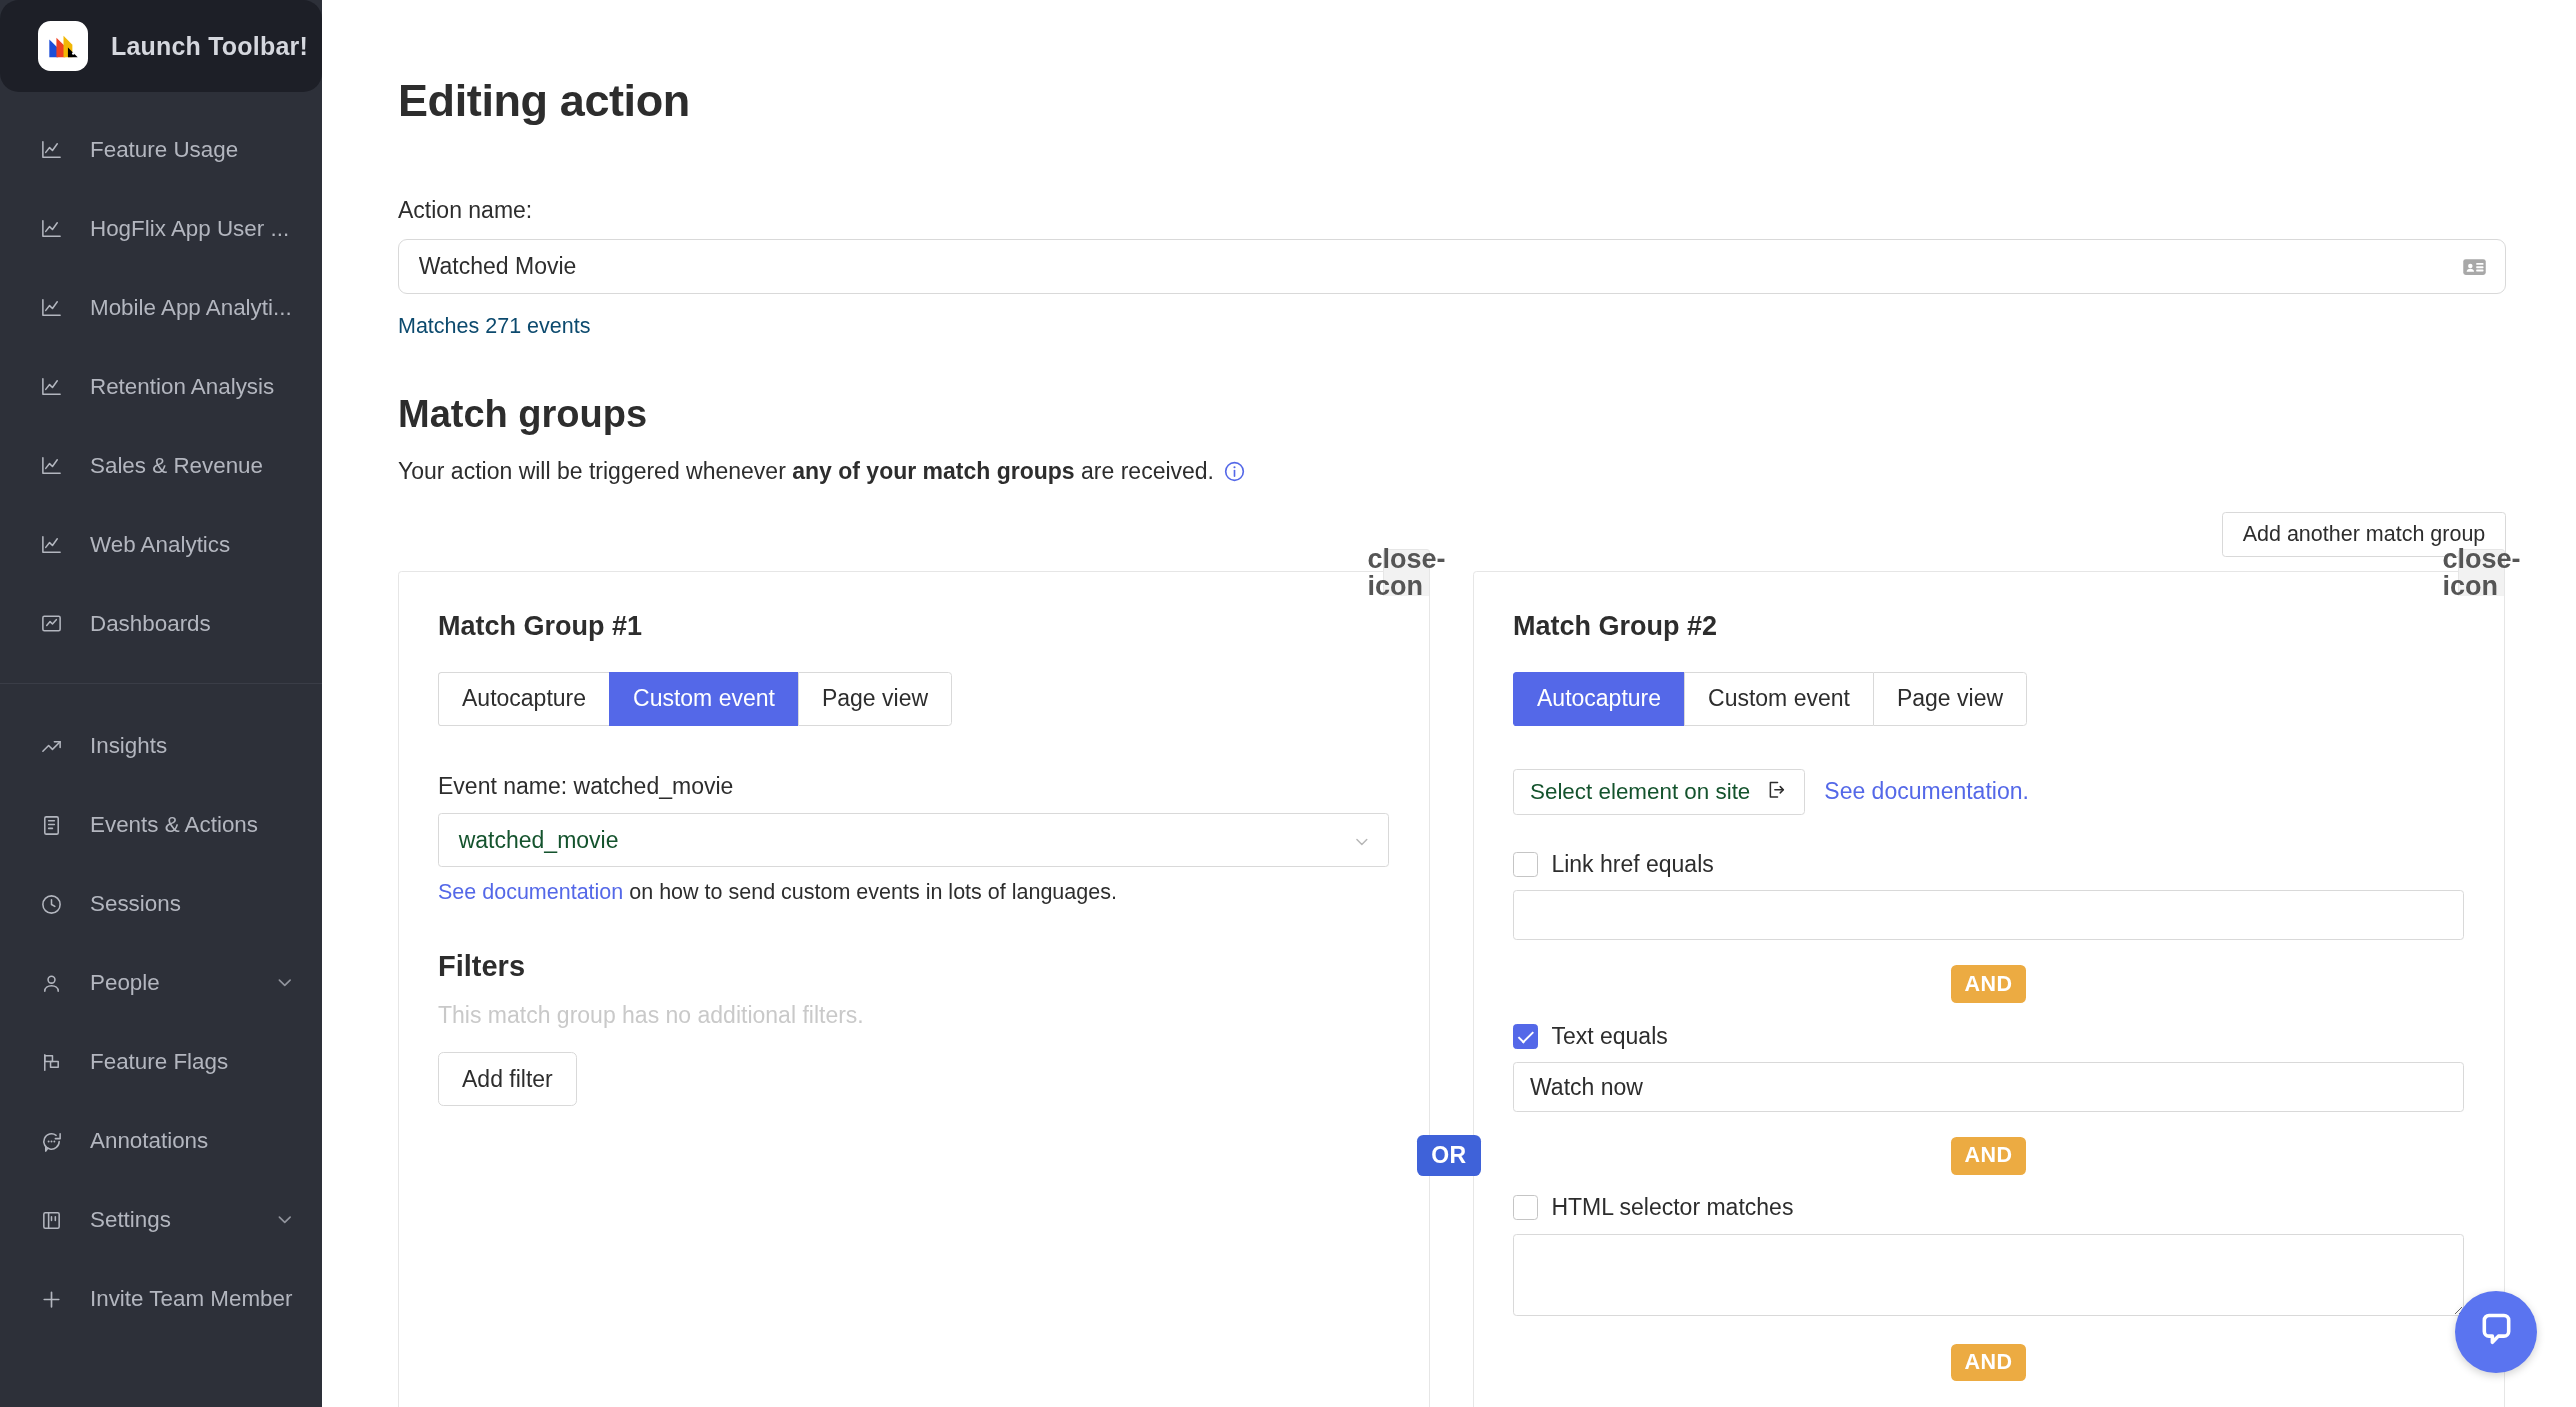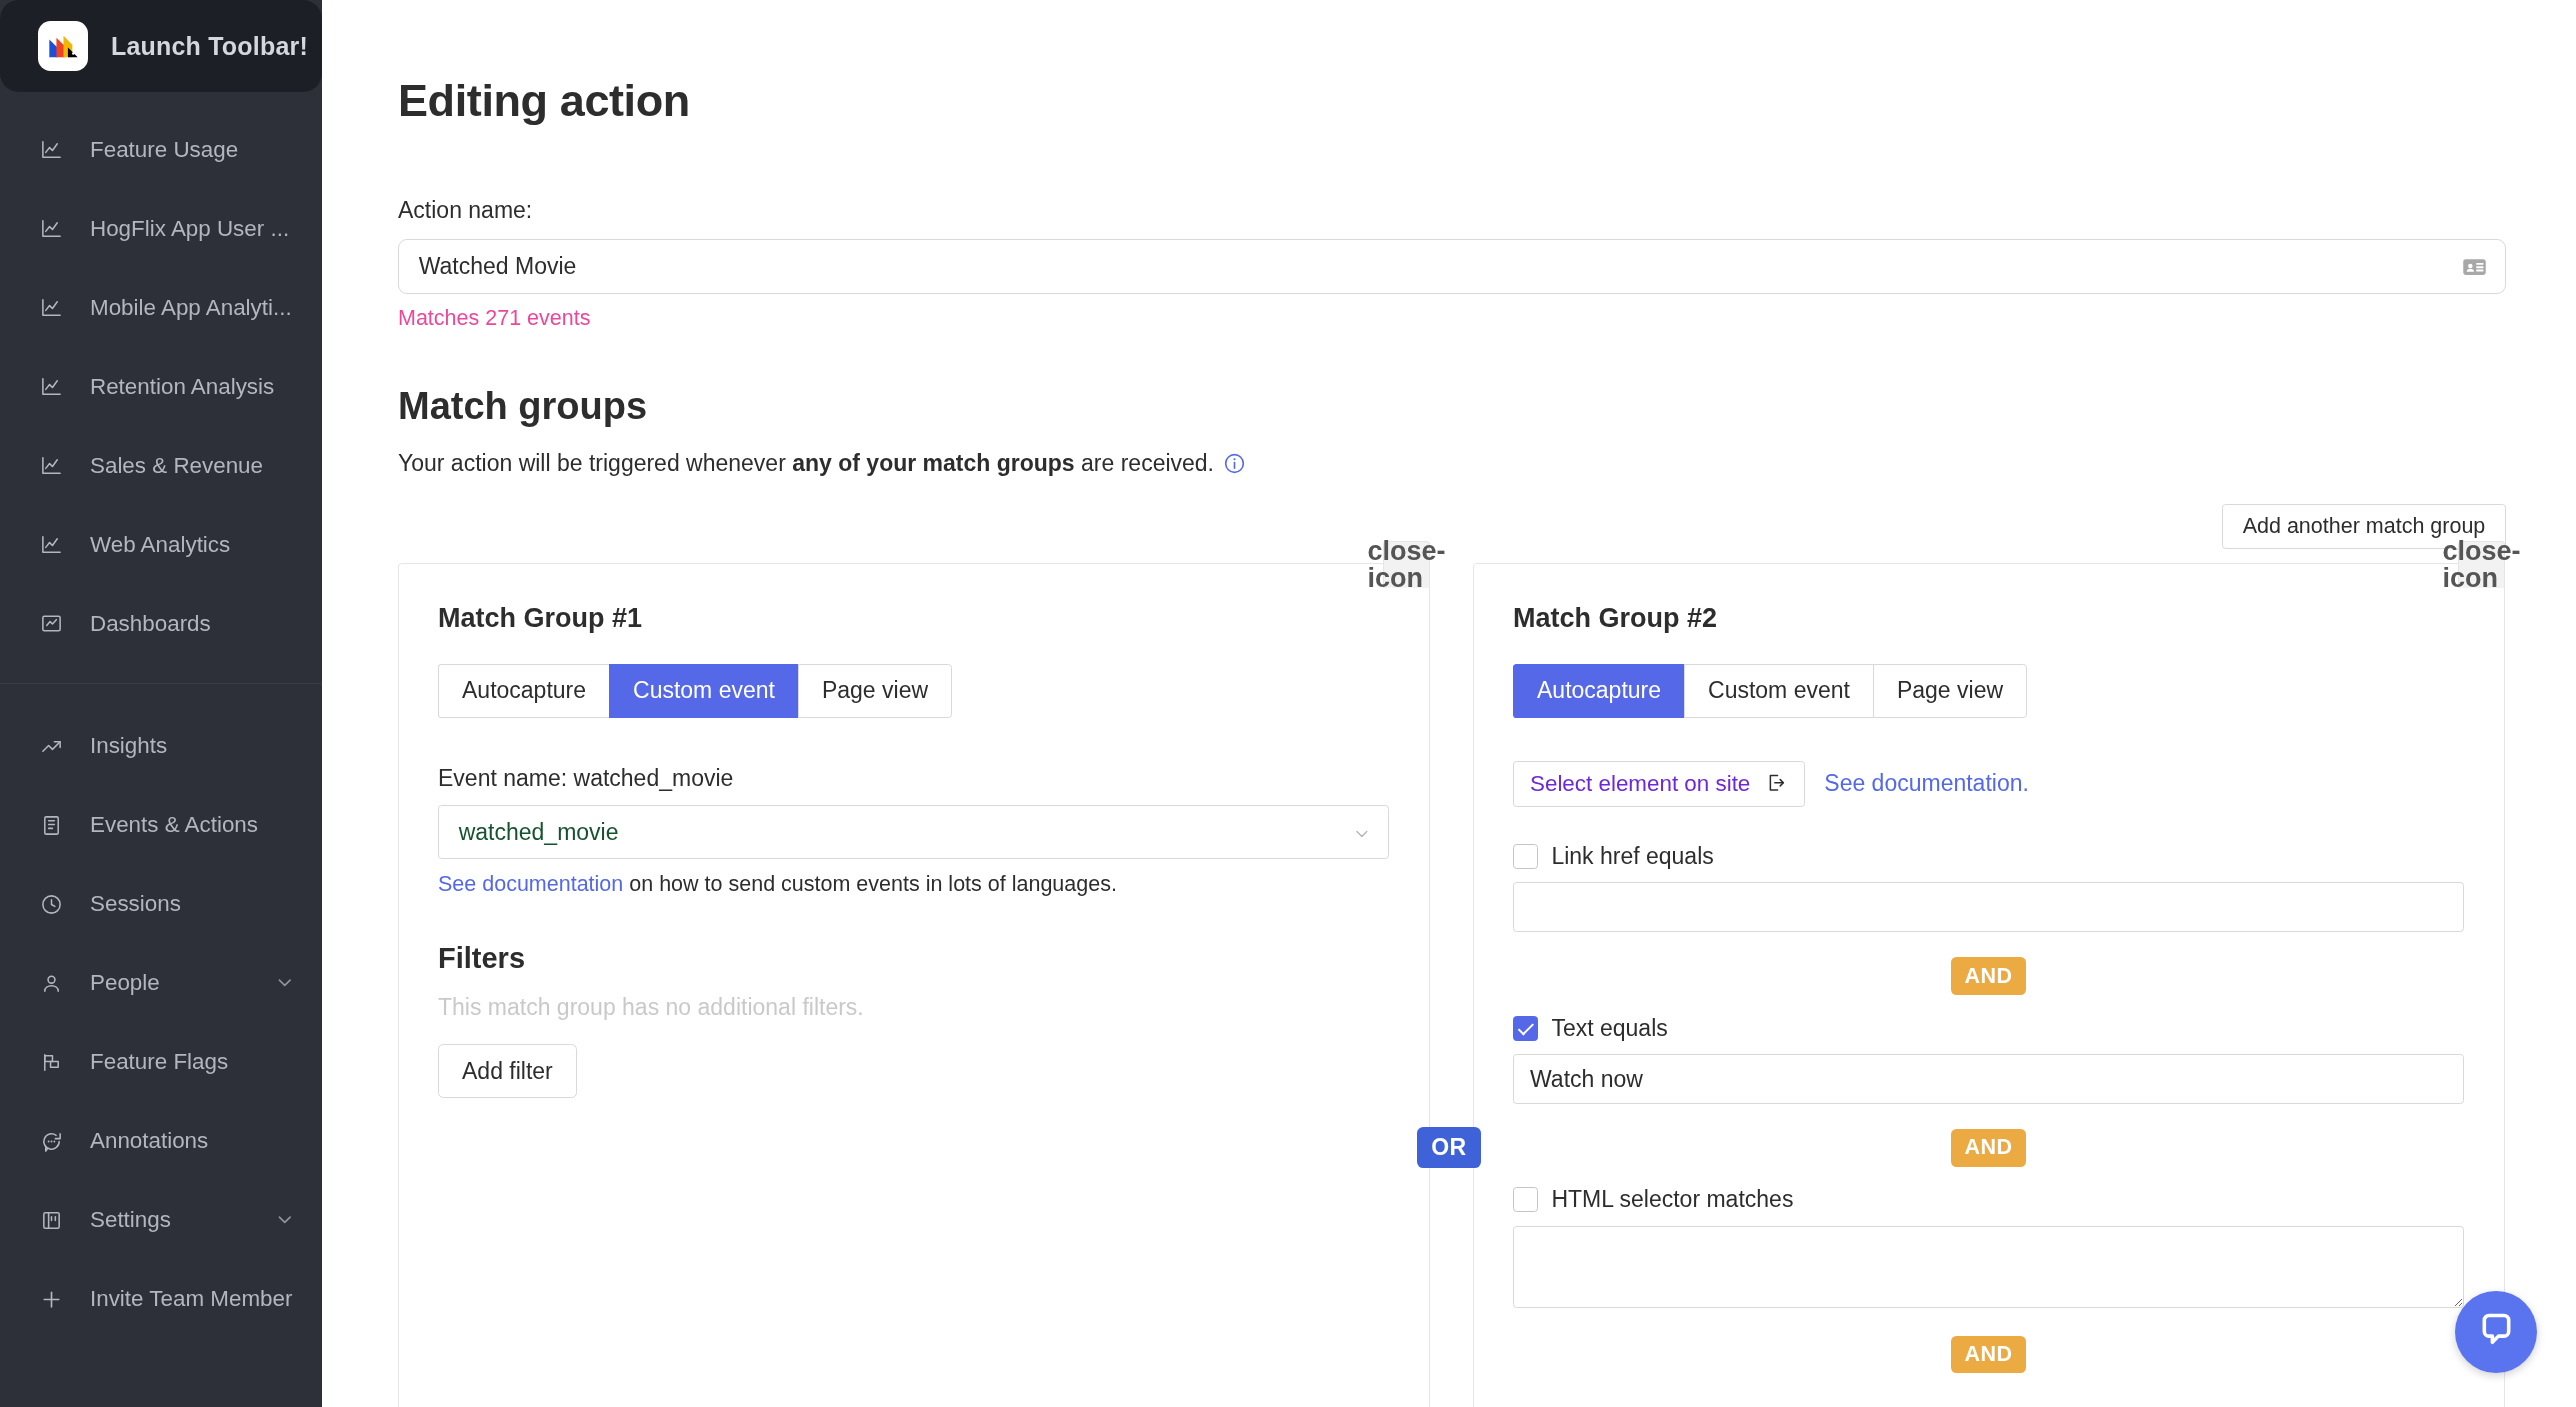--- a/index.html
+++ b/index.html
@@ -109,22 +109,22 @@
   .name-input-icon {
     position: absolute;
     right: 18px; top: 50%;
     transform: translateY(-50%);
     width: 27px; height: 27px;
     color: #a8a8a8;
     pointer-events: none;
   }
   .hint-muted {
     font-size: 21.5px;
-    color: #ec4899;
-    margin-top: 12px;
+    color: #0c4a6e;
+    margin-top: 20px;
   }
 
   .section-title {
     font-size: 38px;
     font-weight: bold;
     color: #2d2d2d;
     margin: 54px 0 21.5px 0;
   }
   .section-sub {
     font-size: 23px;
@@ -267,27 +267,27 @@
 
   
   .select-site-row {
     display: flex;
     align-items: center;
     gap: 19.7px;
     margin: 43px 0 0 0;
   }
   .select-site-btn {
     display: inline-flex;
-    align-items: center;
+    align-items: flex-start;
     gap: 14.3px;
     border: 0.9px solid #d9d9d9;
     border-radius: 3.6px;
     background: #fff;
     font-size: 22.4px;
-    color: #6d28d9;
+    color: #14532d;
     padding: 9px 16px;
     cursor: pointer;
     font-family: "Liberation Sans", sans-serif;
     white-space: nowrap;
   }
   .ext-icon { width: 23px; height: 23px; color: #2d2d2d; }
   .doc-link-inline { font-size: 23px; color: #5468e8; cursor: pointer; }
 
   .check-row {
     display: flex;

